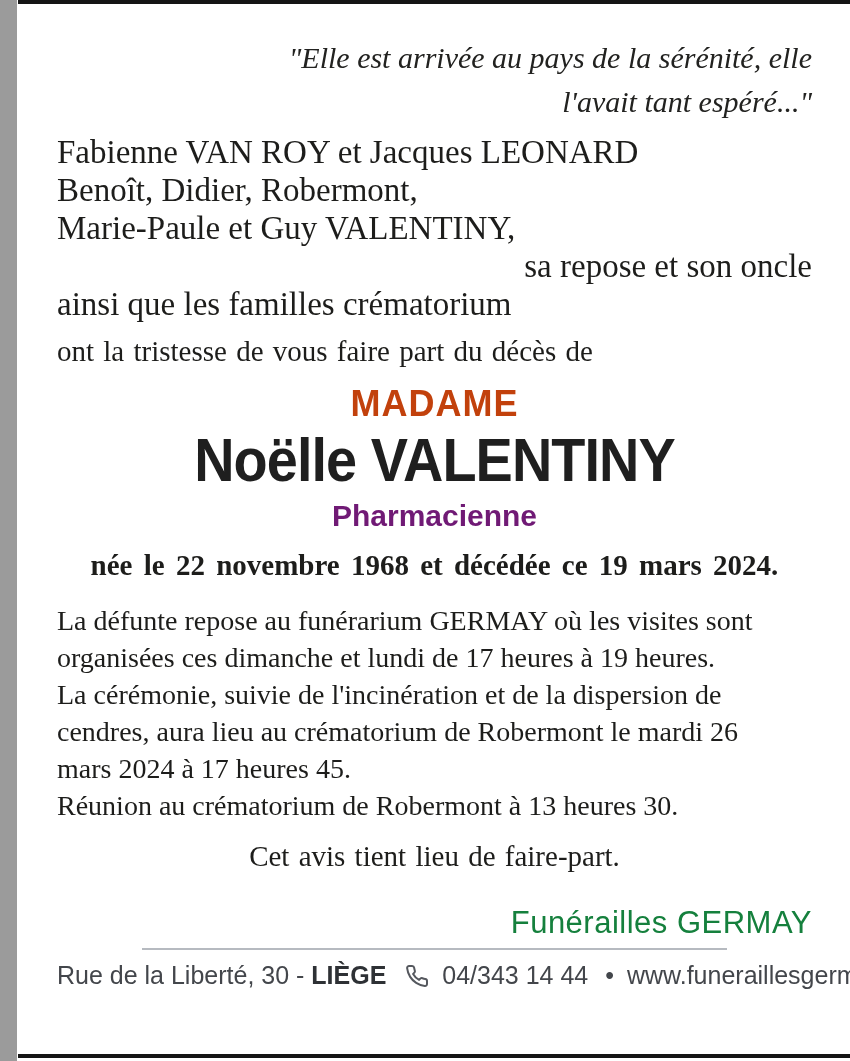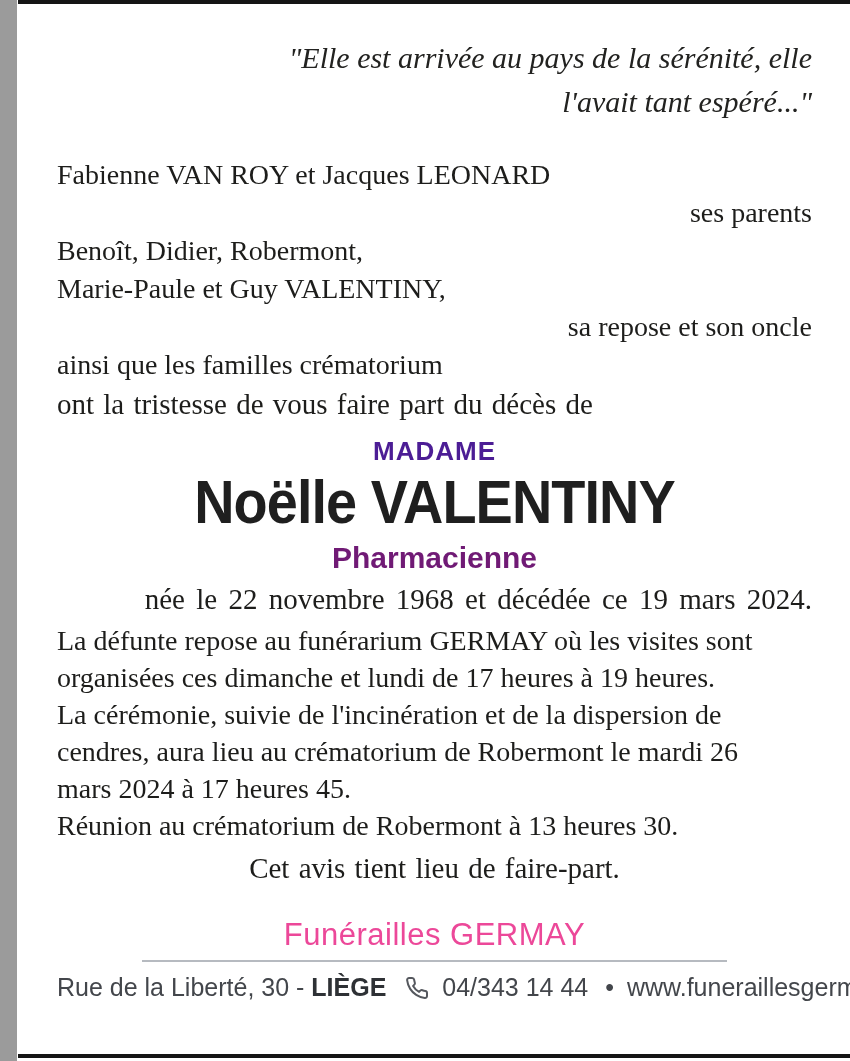--- a/index.html
+++ b/index.html
@@ -43,39 +43,40 @@
   }
   .quote {
     margin-top: 36px;
     text-align: right;
     font-style: italic;
     font-size: 30px;
     line-height: 44px;
     color: #222220;
   }
   .relatives {
-    margin-top: 32px;
-    font-size: 28px;
+    margin-top: 9px;
+    font-size: 33px;
     line-height: 38px;
   }
   .r-left  { text-align: left; }
   .r-right { text-align: right; }
   .announcement {
+    margin-top: 8px;
     font-size: 29px;
     line-height: 40px;
     word-spacing: 2px;
   }
   .honorific {
     margin-top: 12px;
     text-align: center;
     font-family: "Liberation Sans", sans-serif;
     font-weight: 700;
-    font-size: 26px;
+    font-size: 36px;
     letter-spacing: 1px;
-    color: #4c1d95;
+    color: #c2410c;
   }
   .deceased-name {
     margin-top: 2px;
     text-align: center;
     font-family: "Liberation Sans", sans-serif;
     font-weight: 700;
     font-size: 62px;
     line-height: 66px;
     letter-spacing: -1px;
     transform: scaleX(0.9);
@@ -85,47 +86,49 @@
   }
   .profession {
     margin-top: 6px;
     text-align: center;
     font-family: "Liberation Sans", sans-serif;
     font-weight: 700;
     font-size: 30px;
     color: #701a75;
   }
   .life-dates {
-    margin-top: 8px;
-    text-align: right;
+    margin-top: 16px;
+    text-align: center;
     font-size: 29px;
     word-spacing: 4px;
+    font-weight: bold;
   }
   .details {
-    margin-top: 6px;
+    margin-top: 20px;
     width: 700px;
     font-size: 28px;
     line-height: 37px;
   }
   .details p { margin: 0; }
   .closing {
-    margin-top: 8px;
+    margin-top: 16px;
     text-align: center;
     font-size: 29px;
     word-spacing: 2px;
   }
   .footer {
     margin-top: 32px;
     text-align: center;
     font-family: "Liberation Sans", sans-serif;
   }
   .funeral-home-name {
     font-size: 31px;
-    color: #ec4899;
+    color: #15803d;
     letter-spacing: 0.5px;
+    text-align: right;
   }
   .footer-rule {
     width: 585px;
     height: 2px;
     background: #b6bac0;
     border: 0;
     margin: 7px auto 11px auto;
   }
   .address-line {
     font-size: 25px;
@@ -156,21 +159,20 @@
 
   <div class="content">
 
     <div class="quote">
       <div>"Elle est arrivée au pays de la sérénité, elle</div>
       <div>l'avait tant espéré..."</div>
     </div>
 
     <div class="relatives">
       <div class="r-left">Fabienne VAN ROY et Jacques LEONARD</div>
-      <div class="r-right">ses parents</div>
       <div class="r-left">Benoît, Didier, Robermont,</div>
       <div class="r-left">Marie-Paule et Guy VALENTINY,</div>
       <div class="r-right">sa repose et son oncle</div>
       <div class="r-left">ainsi que les familles crématorium</div>
     </div>
 
     <div class="announcement">ont la tristesse de vous faire part du décès de</div>
 
     <div class="honorific">MADAME</div>
 

